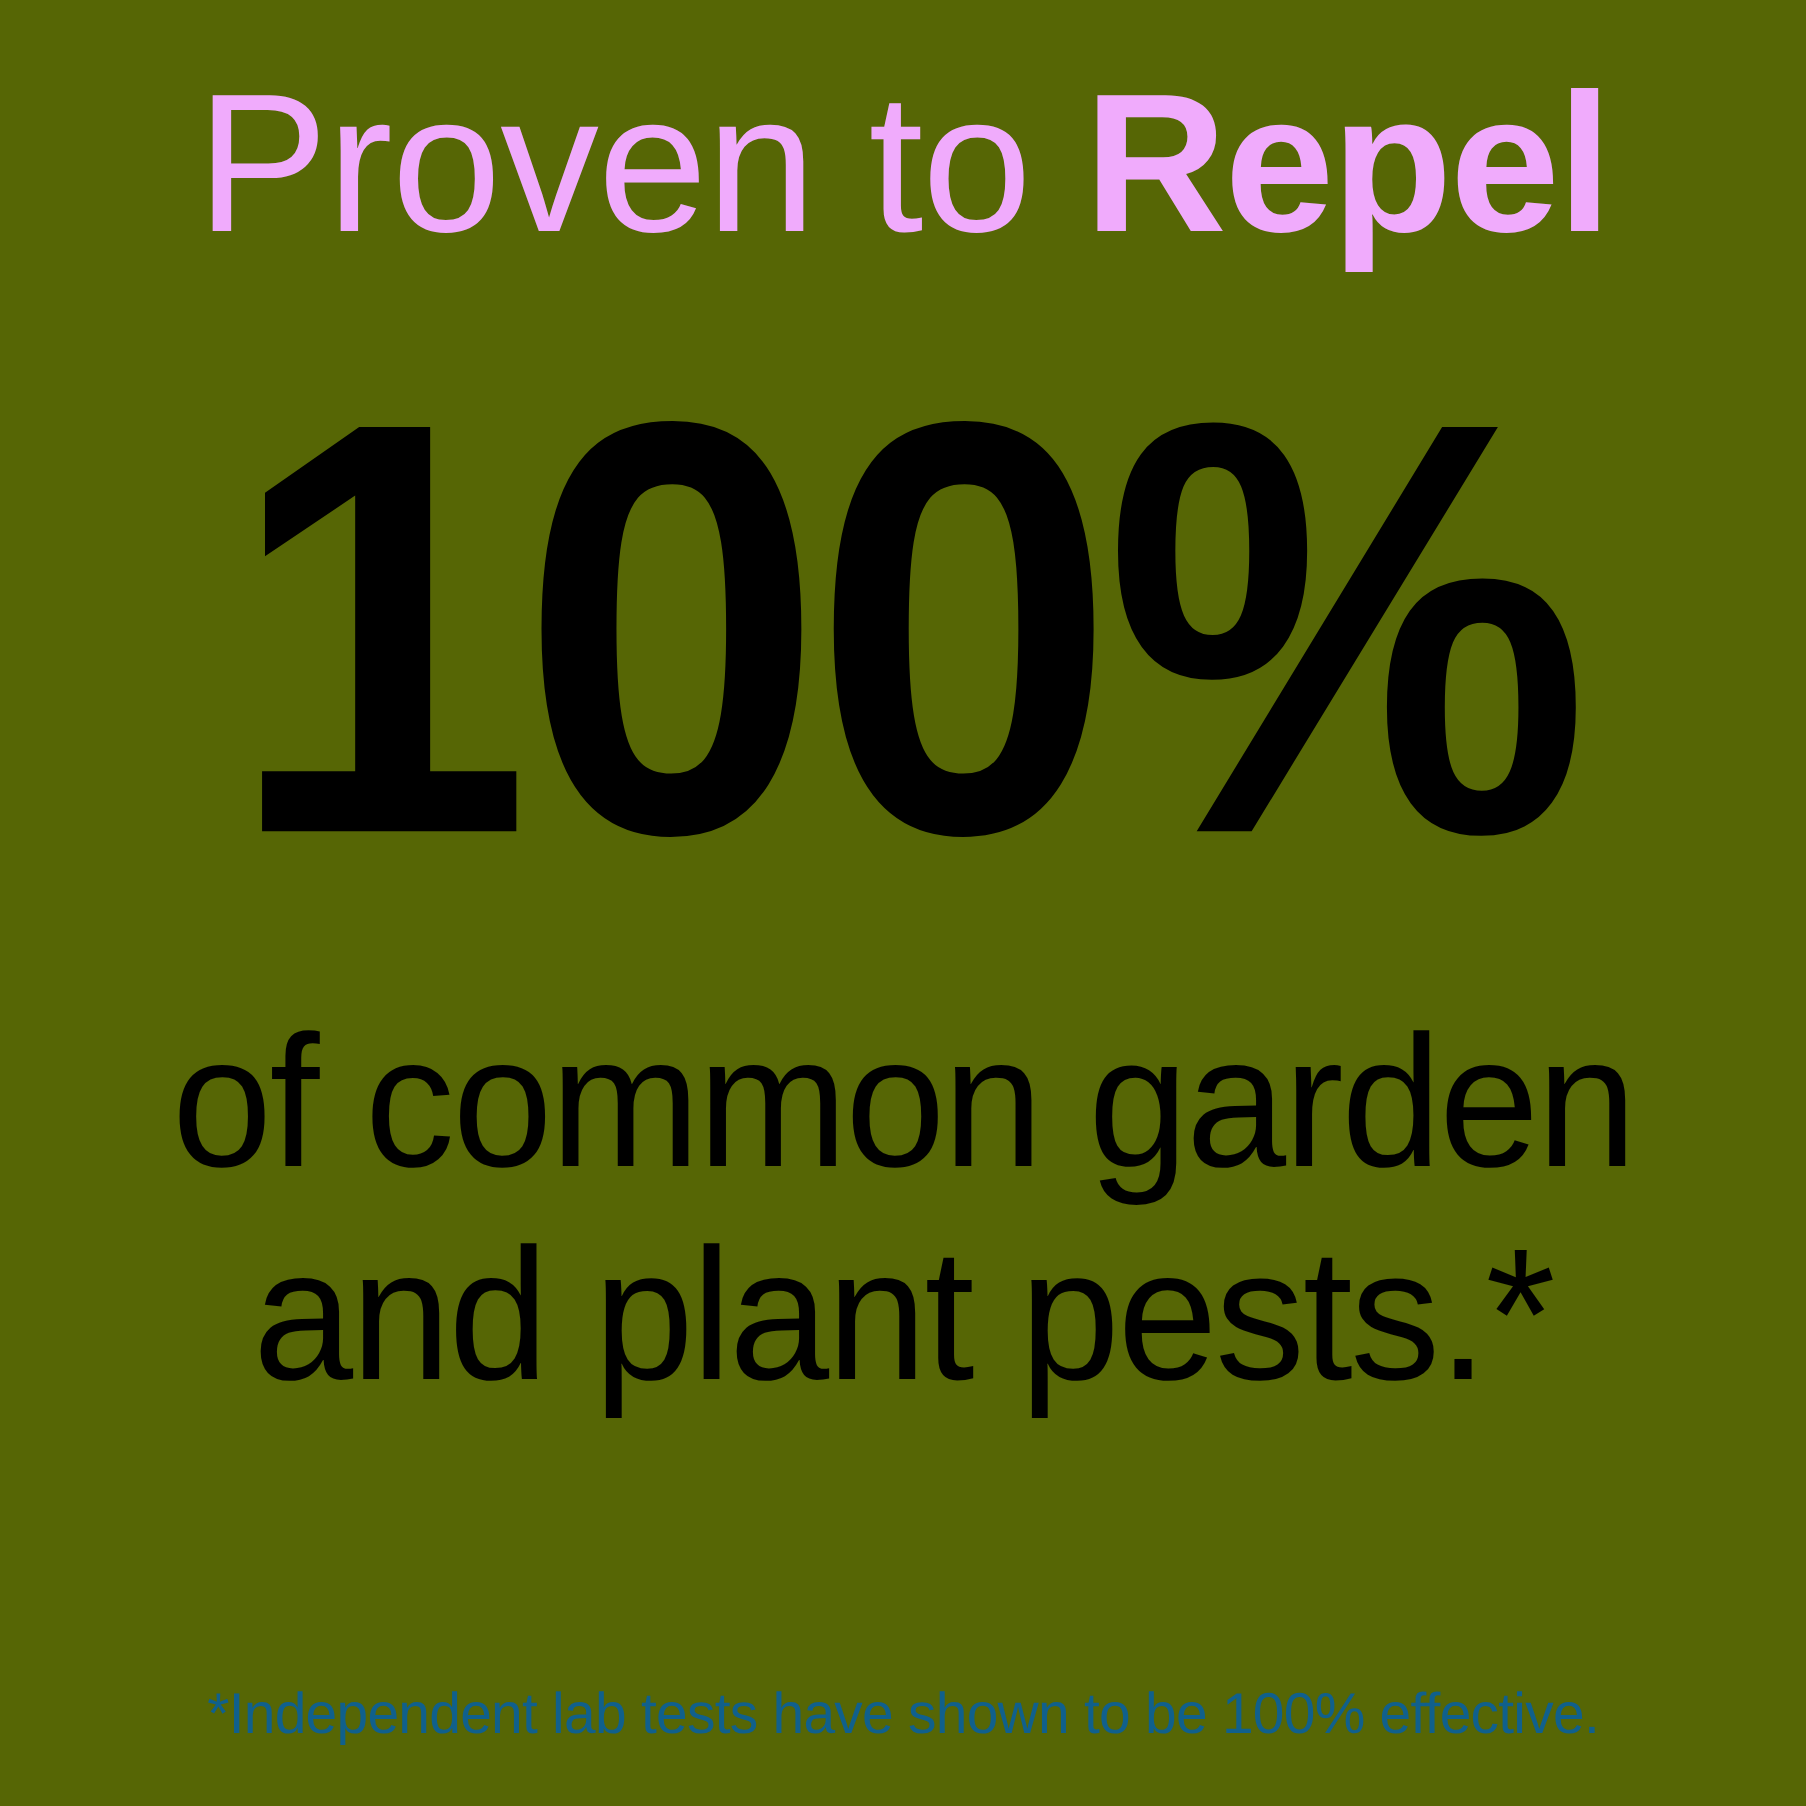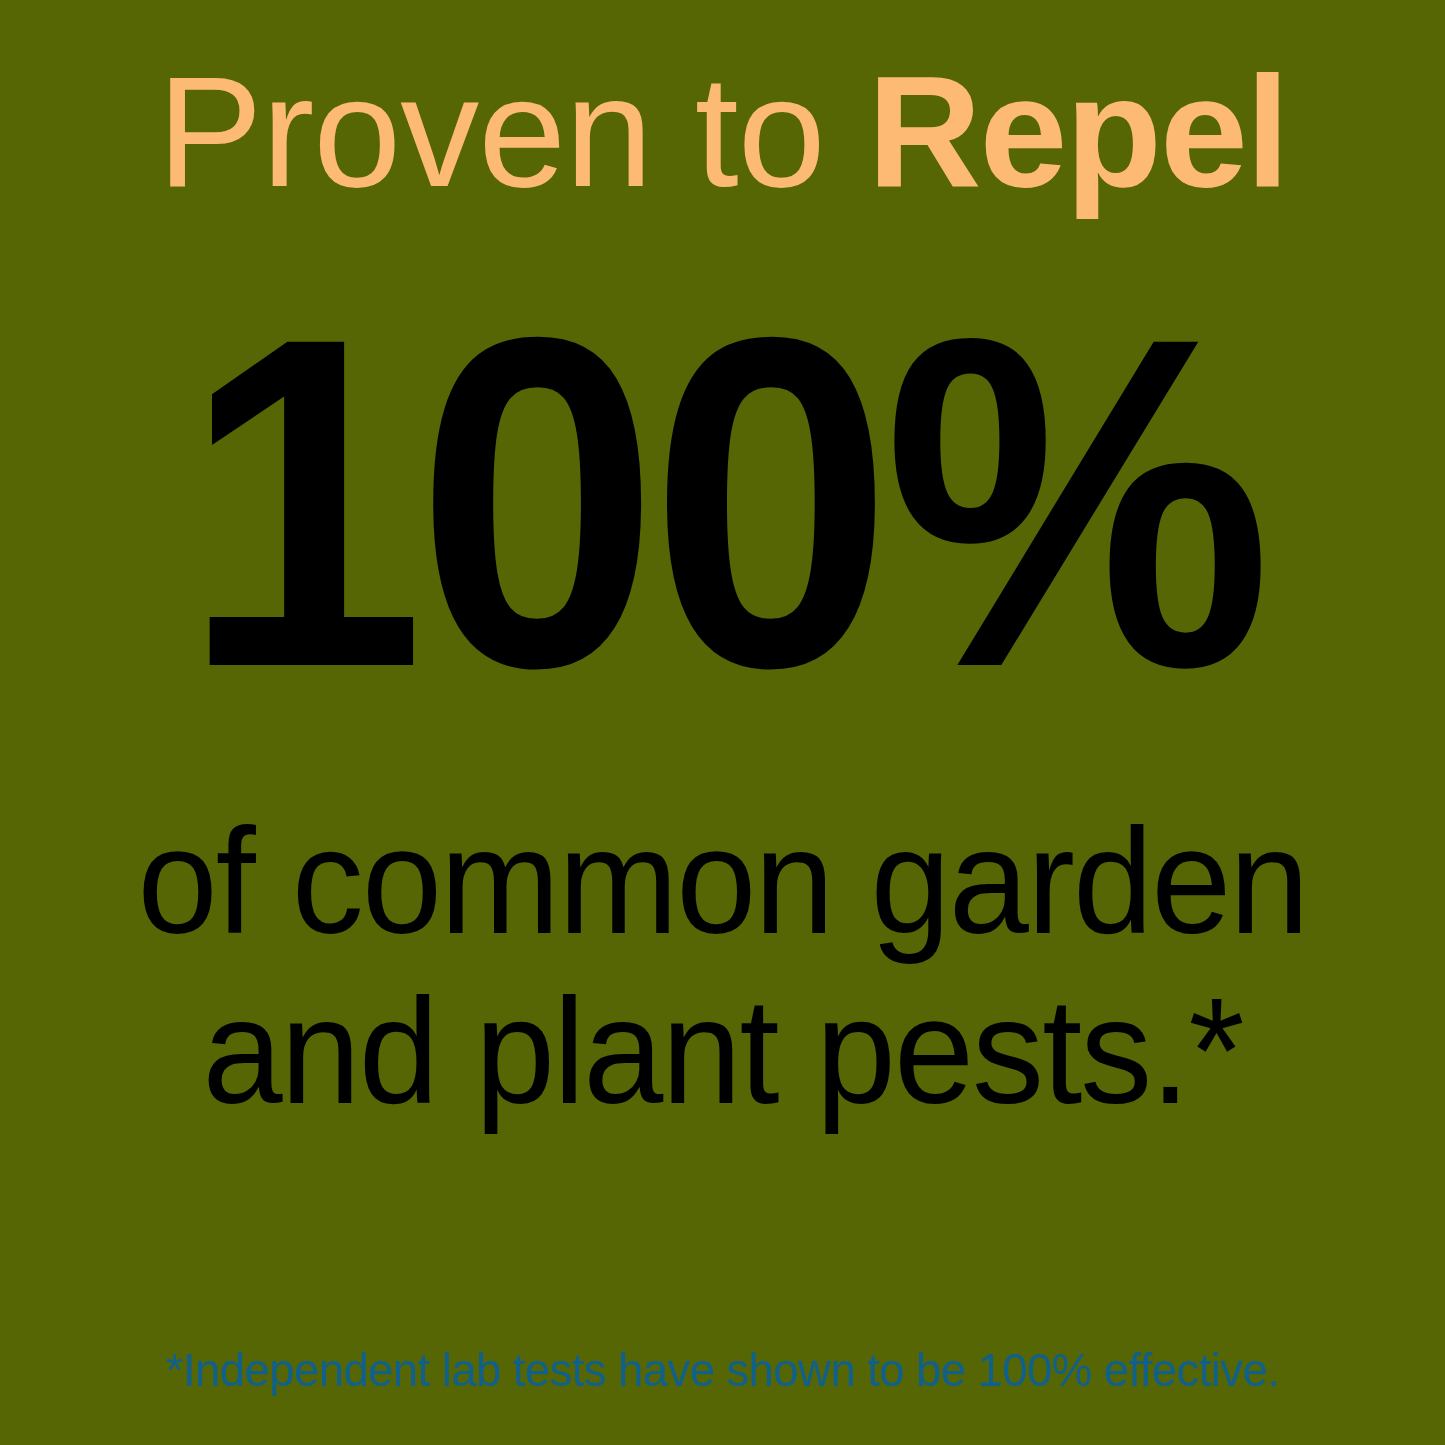--- a/index.html
+++ b/index.html
@@ -93,21 +93,21 @@
     letter-spacing: -0.6px;
     transform: scaleX(0.99);
     transform-origin: 50% 50%;
   }
 </style>
 </head>
 <body>
 
 <div class="poster" style="background: rgb(86, 102, 5);">
 
-  <div class="headline" style="color: #fdba74;">
+  <div class="headline" style="color: #f0abfc;">
     <span class="light">Proven to </span><span class="strong">Repel</span>
   </div>
 
   <div class="hero-number" style="color: rgb(0, 0, 0);">100%</div>
 
   <div class="body-copy" style="color: rgb(0, 0, 0);">
     <span class="line">of common garden</span>
     <span class="line">and plant pests.*</span>
   </div>
 

